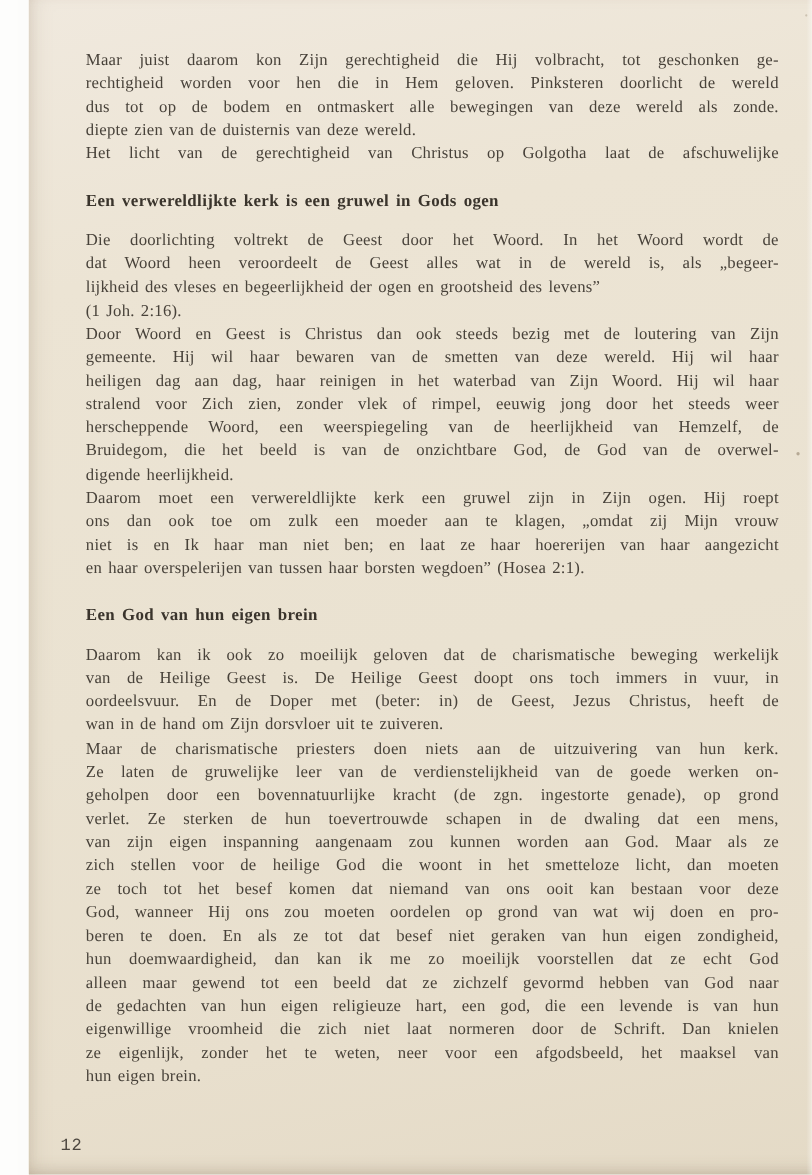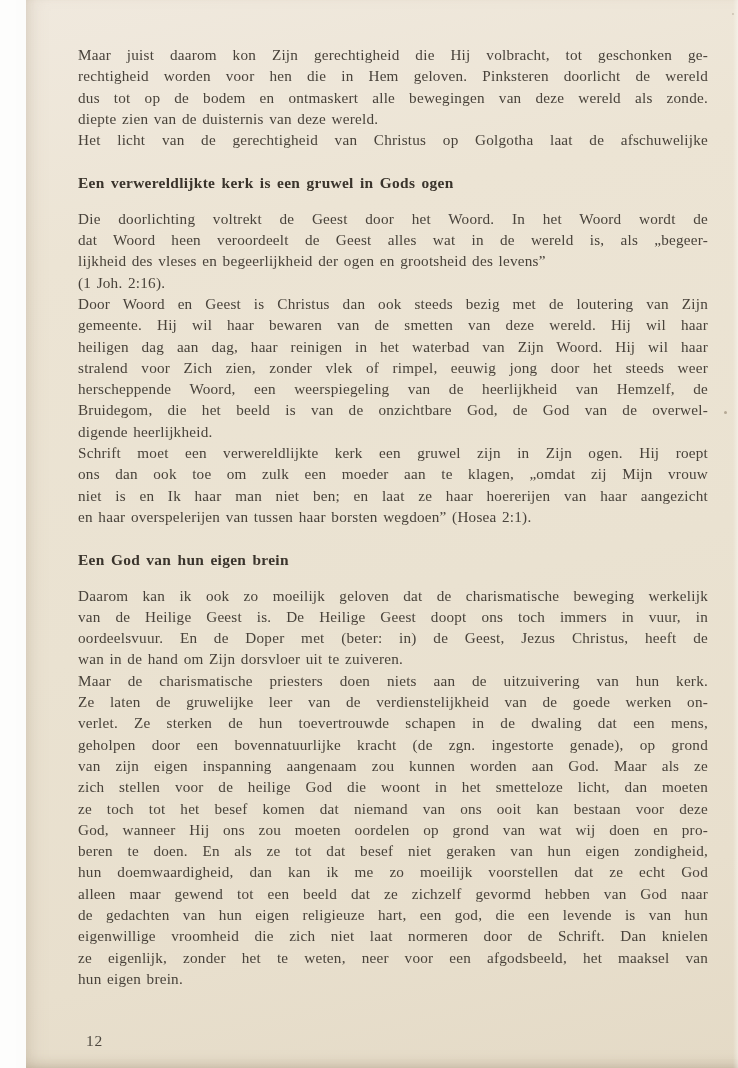--- a/index.html
+++ b/index.html
@@ -58,24 +58,25 @@
     font-size: 15.4px;
     line-height: 21.3px;
     font-weight: bold;
     color: #3a342c;
     letter-spacing: 0.02em;
     word-spacing: 0.14em;
     margin: 22px 0 14px 0;
   }
   .page-number {
     position: absolute;
-    left: 60px; top: 1032px;
+    left: 29px; top: 1032px;
     font-size: 15.5px;
     color: #4d473f;
     letter-spacing: 0.05em;
+    font-family: Liberation Mono, monospace;
   }
   .speck {
     position: absolute;
     border-radius: 50%;
     background: #8a7a63;
     pointer-events: none;
   }
   .speck-1 { left: 698px; top: 411px; width: 3px; height: 3px; opacity: 0.55; }
   .speck-2 { left: 706px; top: 13px;  width: 2px; height: 2px; opacity: 0.35; }
 </style>
@@ -102,37 +103,37 @@
         <div class="paragraph">
           <div class="line">Door Woord en Geest is Christus dan ook steeds bezig met de loutering van Zijn</div>
           <div class="line">gemeente. Hij wil haar bewaren van de smetten van deze wereld. Hij wil haar</div>
           <div class="line">heiligen dag aan dag, haar reinigen in het waterbad van Zijn Woord. Hij wil haar</div>
           <div class="line">stralend voor Zich zien, zonder vlek of rimpel, eeuwig jong door het steeds weer</div>
           <div class="line">herscheppende Woord, een weerspiegeling van de heerlijkheid van Hemzelf, de</div>
           <div class="line">Bruidegom, die het beeld is van de onzichtbare God, de God van de overwel-</div>
           <div class="line line--loose">digende heerlijkheid.</div>
         </div>
         <div class="paragraph">
-          <div class="line">Schrift moet een verwereldlijkte kerk een gruwel zijn in Zijn ogen. Hij roept</div>
+          <div class="line">Daarom moet een verwereldlijkte kerk een gruwel zijn in Zijn ogen. Hij roept</div>
           <div class="line">ons dan ook toe om zulk een moeder aan te klagen, „omdat zij Mijn vrouw</div>
           <div class="line">niet is en Ik haar man niet ben; en laat ze haar hoererijen van haar aangezicht</div>
           <div class="line line--loose">en haar overspelerijen van tussen haar borsten wegdoen” (Hosea 2:1).</div>
         </div>
         <h2 class="heading">Een God van hun eigen brein</h2>
         <div class="paragraph">
           <div class="line">Daarom kan ik ook zo moeilijk geloven dat de charismatische beweging werkelijk</div>
           <div class="line">van de Heilige Geest is. De Heilige Geest doopt ons toch immers in vuur, in</div>
           <div class="line">oordeelsvuur. En de Doper met (beter: in) de Geest, Jezus Christus, heeft de</div>
           <div class="line line--loose">wan in de hand om Zijn dorsvloer uit te zuiveren.</div>
         </div>
         <div class="paragraph">
           <div class="line">Maar de charismatische priesters doen niets aan de uitzuivering van hun kerk.</div>
           <div class="line">Ze laten de gruwelijke leer van de verdienstelijkheid van de goede werken on-</div>
+          <div class="line">geholpen door een bovennatuurlijke kracht (de zgn. ingestorte genade), op grond</div>
           <div class="line">verlet. Ze sterken de hun toevertrouwde schapen in de dwaling dat een mens,</div>
-          <div class="line">geholpen door een bovennatuurlijke kracht (de zgn. ingestorte genade), op grond</div>
           <div class="line">van zijn eigen inspanning aangenaam zou kunnen worden aan God. Maar als ze</div>
           <div class="line">zich stellen voor de heilige God die woont in het smetteloze licht, dan moeten</div>
           <div class="line">ze toch tot het besef komen dat niemand van ons ooit kan bestaan voor deze</div>
           <div class="line">God, wanneer Hij ons zou moeten oordelen op grond van wat wij doen en pro-</div>
           <div class="line">beren te doen. En als ze tot dat besef niet geraken van hun eigen zondigheid,</div>
           <div class="line">hun doemwaardigheid, dan kan ik me zo moeilijk voorstellen dat ze echt God</div>
           <div class="line">alleen maar gewend tot een beeld dat ze zichzelf gevormd hebben van God naar</div>
           <div class="line">de gedachten van hun eigen religieuze hart, een god, die een levende is van hun</div>
           <div class="line">eigenwillige vroomheid die zich niet laat normeren door de Schrift. Dan knielen</div>
           <div class="line">ze eigenlijk, zonder het te weten, neer voor een afgodsbeeld, het maaksel van</div>

